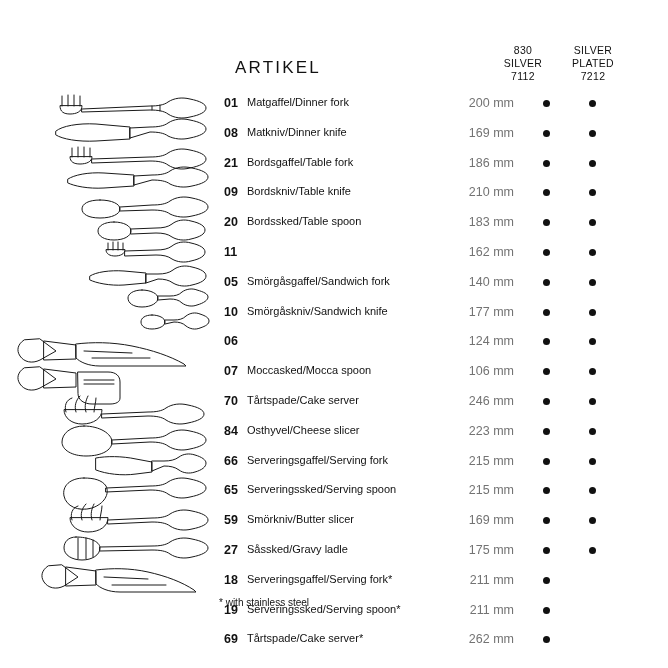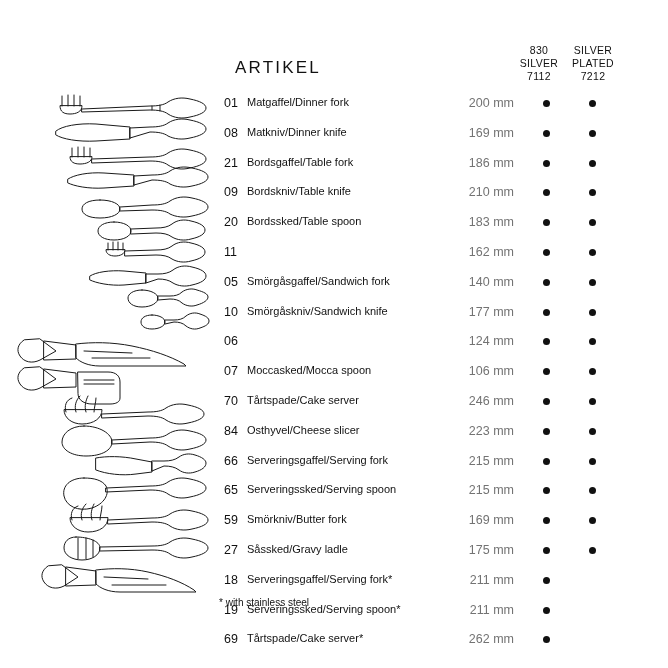--- a/index.html
+++ b/index.html
@@ -31,40 +31,41 @@
   }
   .col-head {
     position: absolute;
     top: 44px;
     font-size: 10.5px;
     line-height: 13px;
     text-align: center;
     letter-spacing: 0.3px;
     color: #111;
   }
-  .col-head.silver830 { left: 516px; width: 46px; }
+  .col-head.silver830 { left: 500px; width: 46px; }
   .col-head.plated    { left: 562px; width: 62px; }
 
   
   .rows {
     position: absolute;
     left: 0;
     top: 90px;
     width: 668px;
   }
   .row {
     position: relative;
     height: 29.8px;
   }
   .code {
     position: absolute;
     left: 224px;
     top: 6px;
     font-size: 12.5px;
     color: #111;
+    font-weight: bold;
   }
   .name {
     position: absolute;
     left: 247px;
     top: 6px;
     font-size: 11px;
     color: #111;
     white-space: nowrap;
   }
   .size {
@@ -327,21 +328,21 @@
       </div>
       <div class="row">
         <span class="code">65</span>
         <span class="name">Serveringssked/Serving spoon</span>
         <span class="size">215 mm</span>
         <span class="dot c1"></span>
         <span class="dot c2"></span>
       </div>
       <div class="row">
         <span class="code">59</span>
-        <span class="name">Smörkniv/Butter fork</span>
+        <span class="name">Smörkniv/Butter slicer</span>
         <span class="size">169 mm</span>
         <span class="dot c1"></span>
         <span class="dot c2"></span>
       </div>
       <div class="row">
         <span class="code">27</span>
         <span class="name">Såssked/Gravy ladle</span>
         <span class="size">175 mm</span>
         <span class="dot c1"></span>
         <span class="dot c2"></span>

